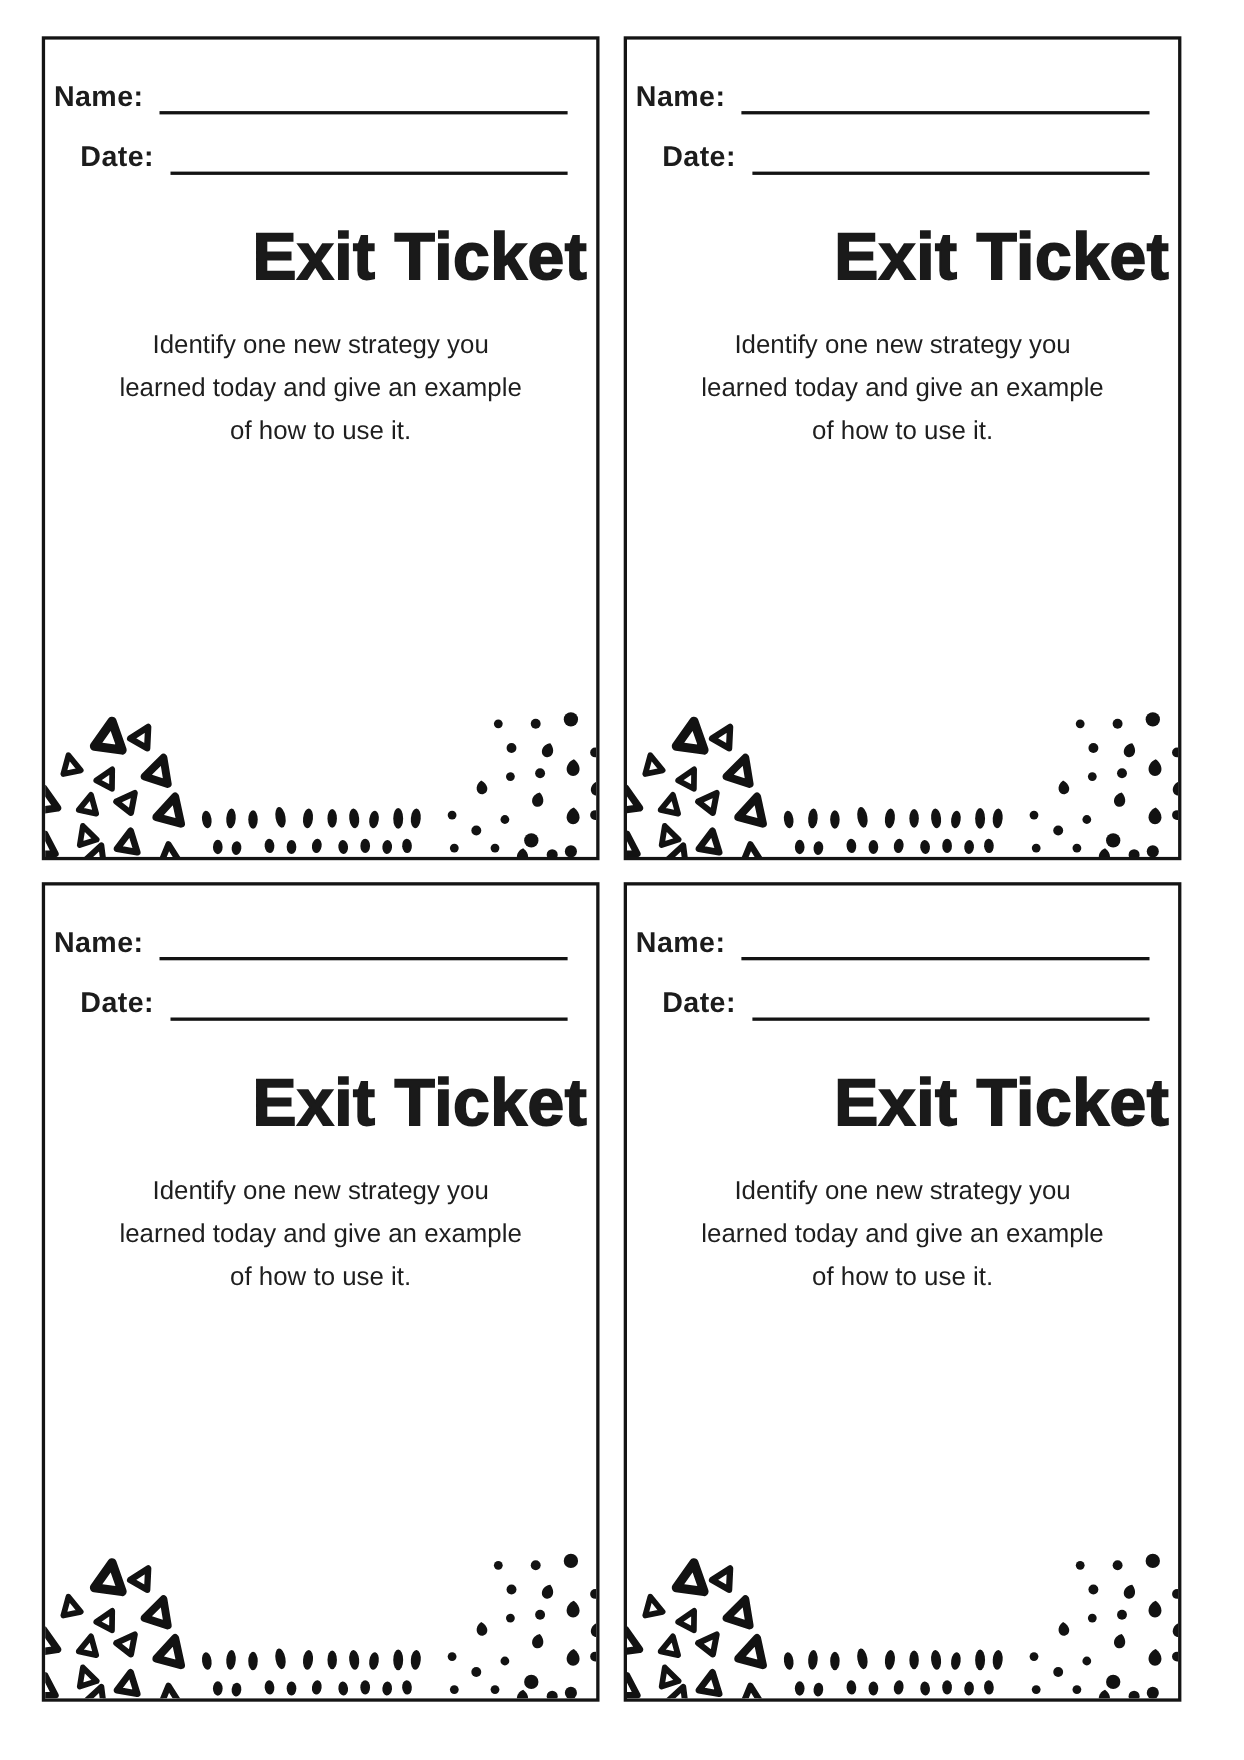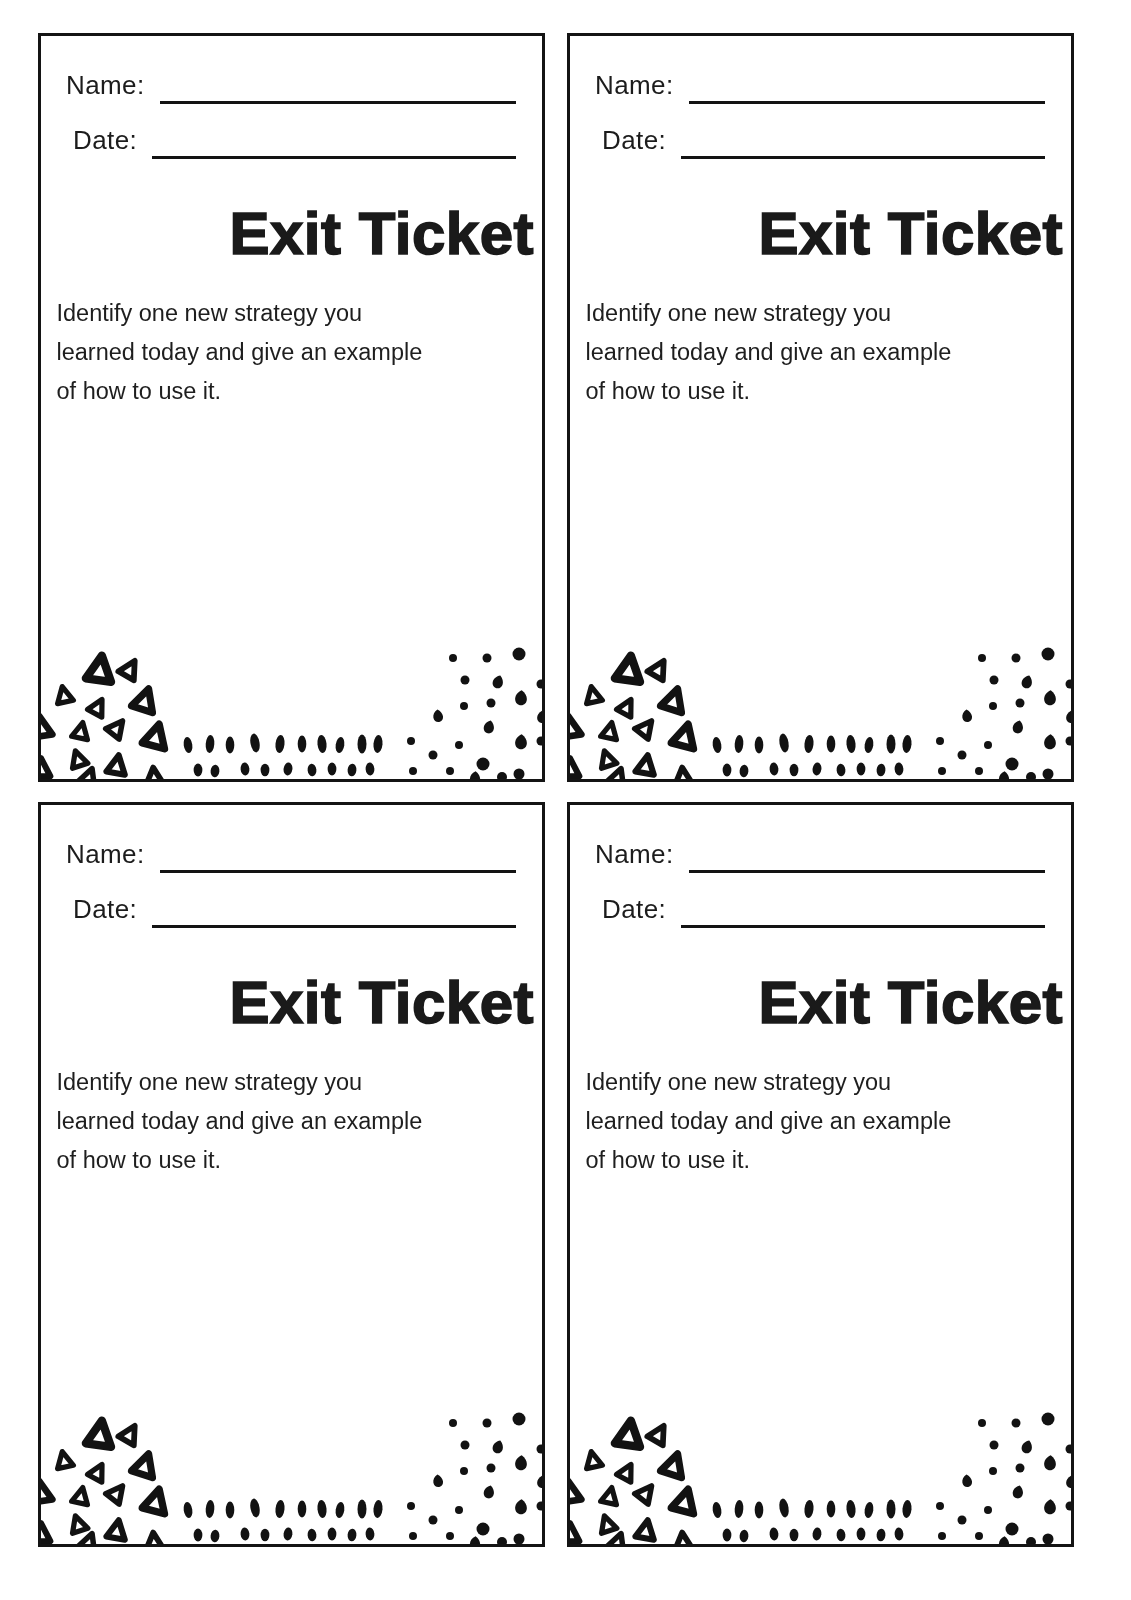--- a/index.html
+++ b/index.html
@@ -21,22 +21,23 @@
   }
   .ticket {
     position: relative;
     border: 3px solid #141414;
     background: #ffffff;
     overflow: hidden;
     box-sizing: border-box;
   }
   .field-row {
     display: flex;
-    align-items: flex-start;
-    margin: 34px 26px 0 25px;
+    align-items: center;
+    margin: 34px 26px 0 8px;
+    font-weight: bold;
   }
   .field-row.date-row { margin-top: 21px; margin-left: 32px; }
   .field-label {
     font-size: 26px;
     line-height: 30px;
     letter-spacing: 0.4px;
     color: #1c1c1c;
     white-space: nowrap;
   }
   .write-line {
@@ -51,20 +52,21 @@
     font-size: 60px;
     line-height: 1;
     font-weight: 800;
     letter-spacing: 0.5px;
     color: #1a1a1a;
     -webkit-text-stroke: 1.6px #1a1a1a;
   }
   .prompt {
     margin: 30px auto 0;
     width: 470px;
+    text-align: center;
     font-size: 23.5px;
     line-height: 39px;
     color: #1e1e1e;
   }
   .prompt .line { display: block; white-space: nowrap; }
   .doodles {
     position: absolute;
     left: 0;
     bottom: 0;
     width: 100%;

